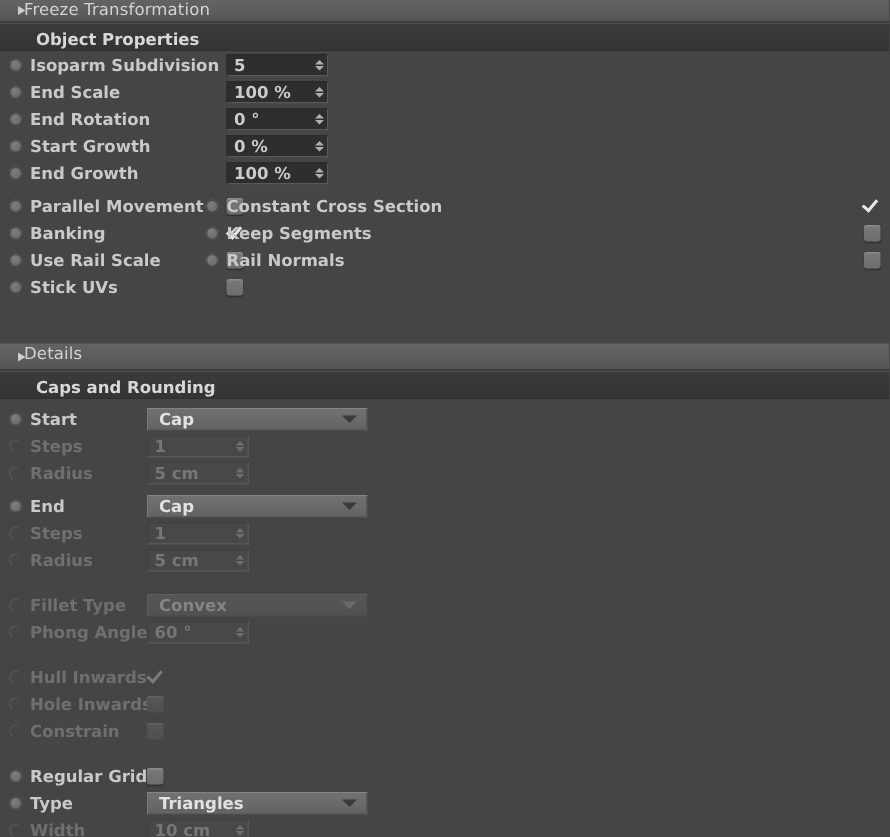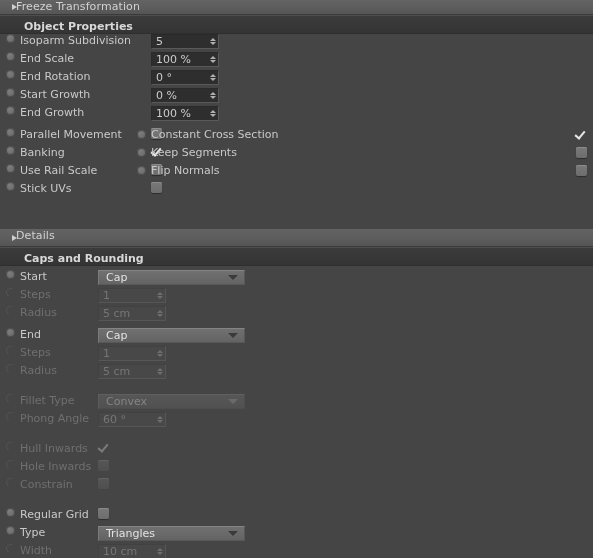--- a/index.html
+++ b/index.html
@@ -38,22 +38,23 @@
     border-top:1px solid #4e4e4e;
     border-bottom:1px solid #2e2e2e;
     display:flex;align-items:flex-end;
     padding-left:24px;
     color:#d8d8d8;
     font-weight:bold;font-size:11px;
   }
 
   
   .row{
-    height:18px;display:flex;align-items:flex-start;
+    height:18px;display:flex;align-items:center;
     position:relative;
+    font-weight:bold;
   }
   .row.pad{padding-left:6px;}
   .spacer{height:8px;}
   .spacer.s4{height:4px;}
   .spacer.s12{height:12px;}
 
   
   .bullet{
     width:9px;height:9px;border-radius:50%;
     background:radial-gradient(circle at 35% 32%,#7d7d7d 0%,#6e6e6e 60%,#5a5a5a 100%);
@@ -290,21 +291,21 @@
 
   <div class="row pad">
     <span class="bullet"></span>
     <span class="colleft">
       <span class="lbl">Use Rail Scale</span>
       <span class="leader"></span>
     </span>
     <span class="cbox"></span>
     <span class="col2">
       <span class="bullet"></span>
-      <span class="lbl">Flip Normals</span>
+      <span class="lbl">Rail Normals</span>
       <span class="leader"></span>
       <span class="cbox"></span>
     </span>
   </div>
 
   <div class="row pad">
     <span class="bullet"></span>
     <span class="colleft">
       <span class="lbl">Stick UVs</span>
       <span class="leader"></span>

